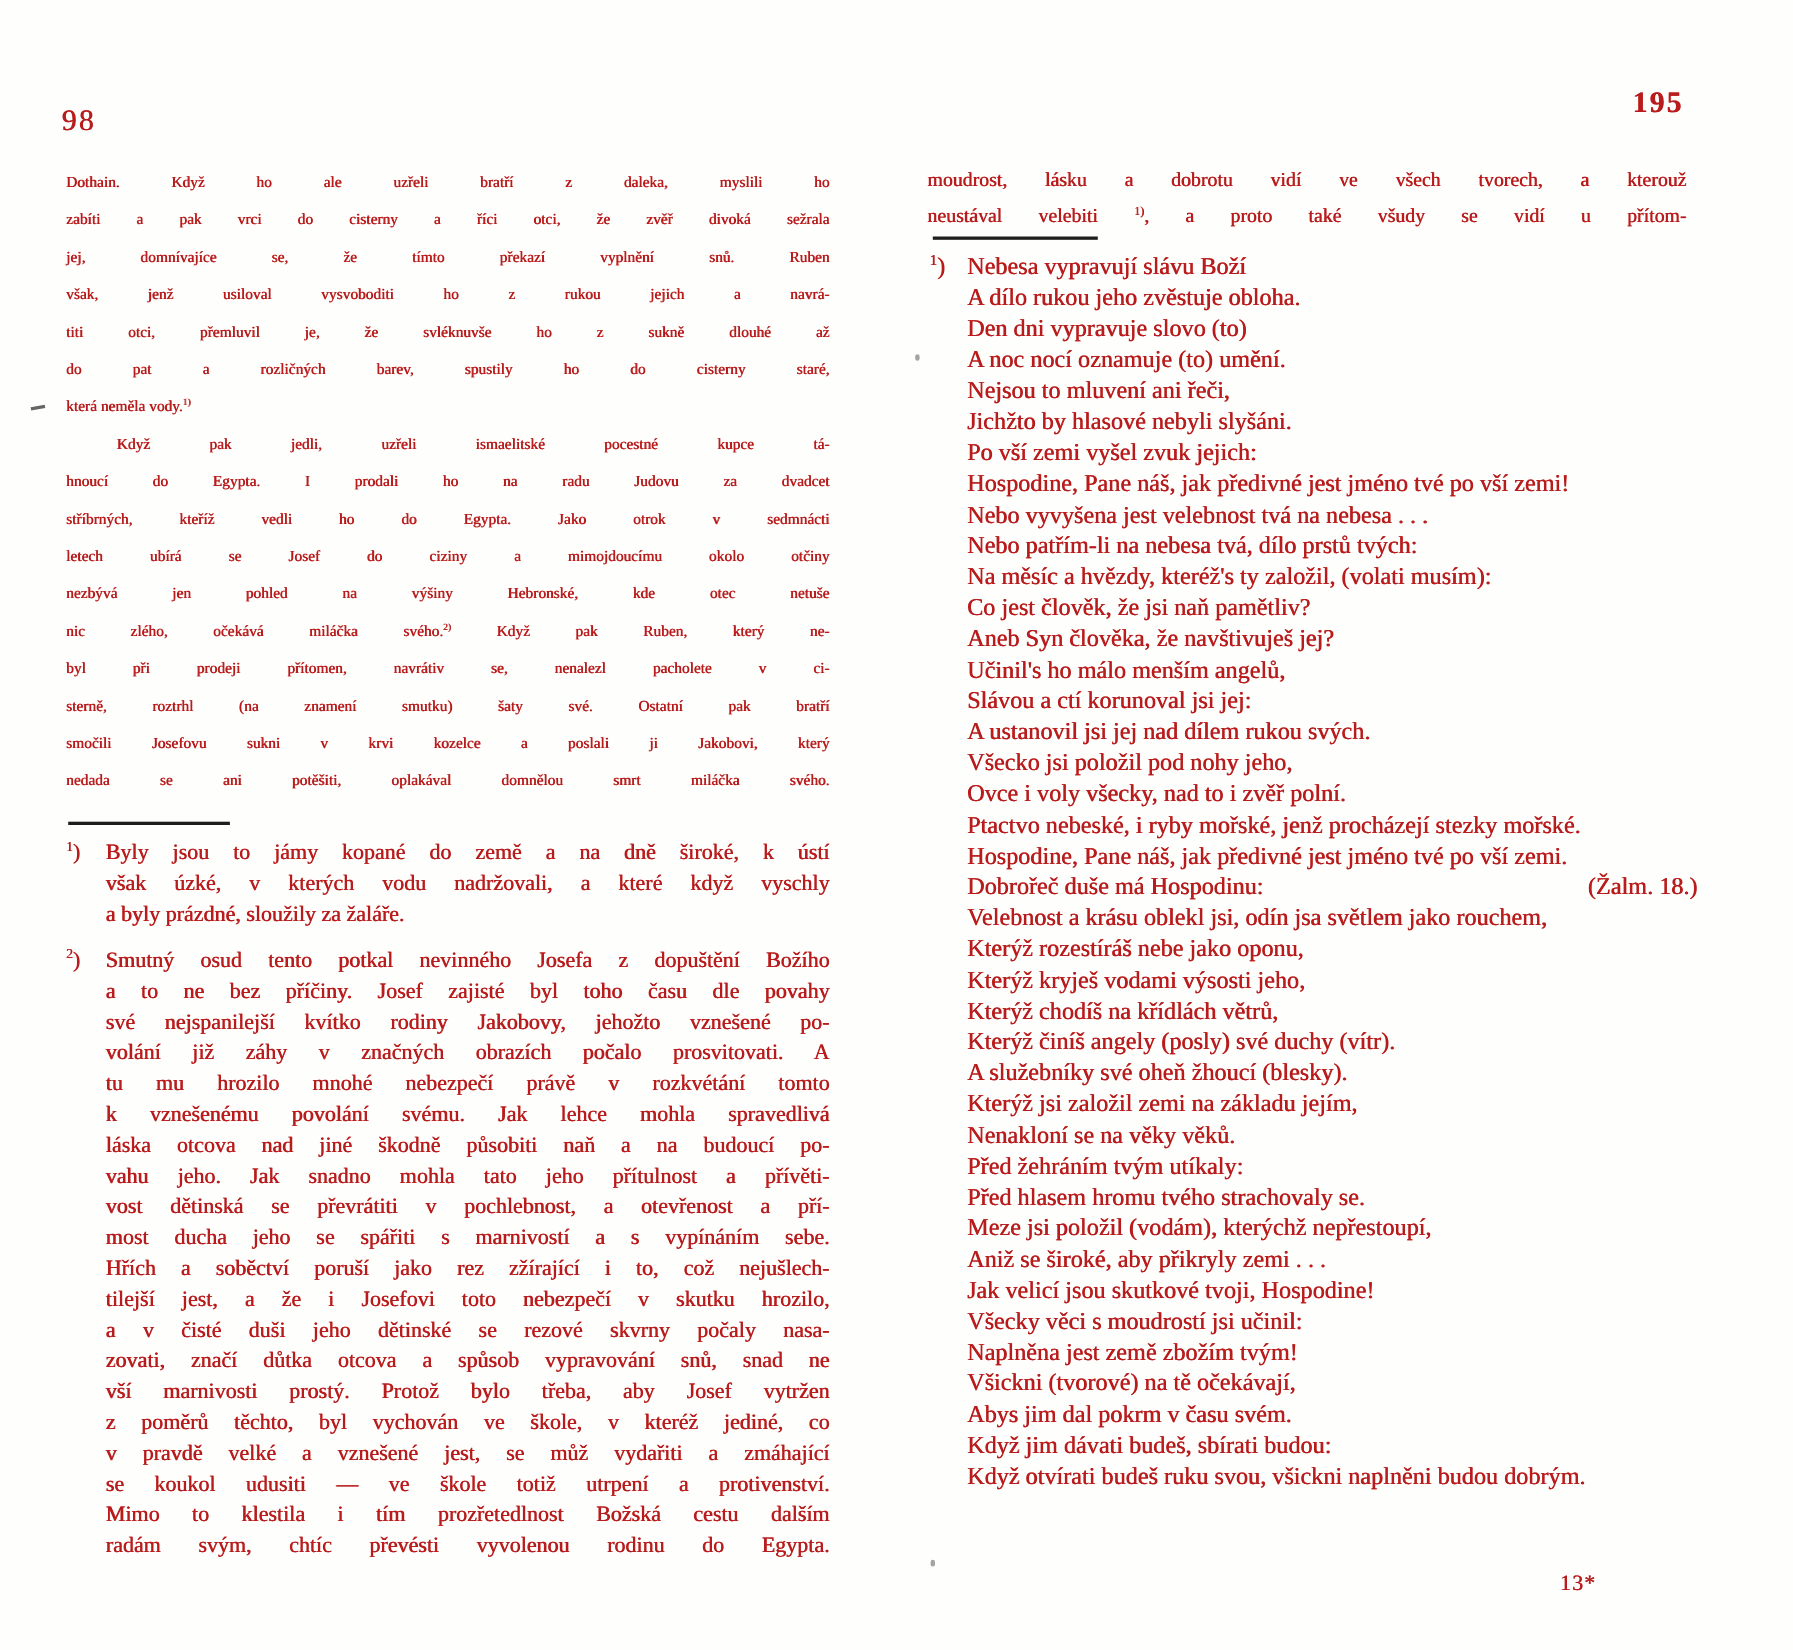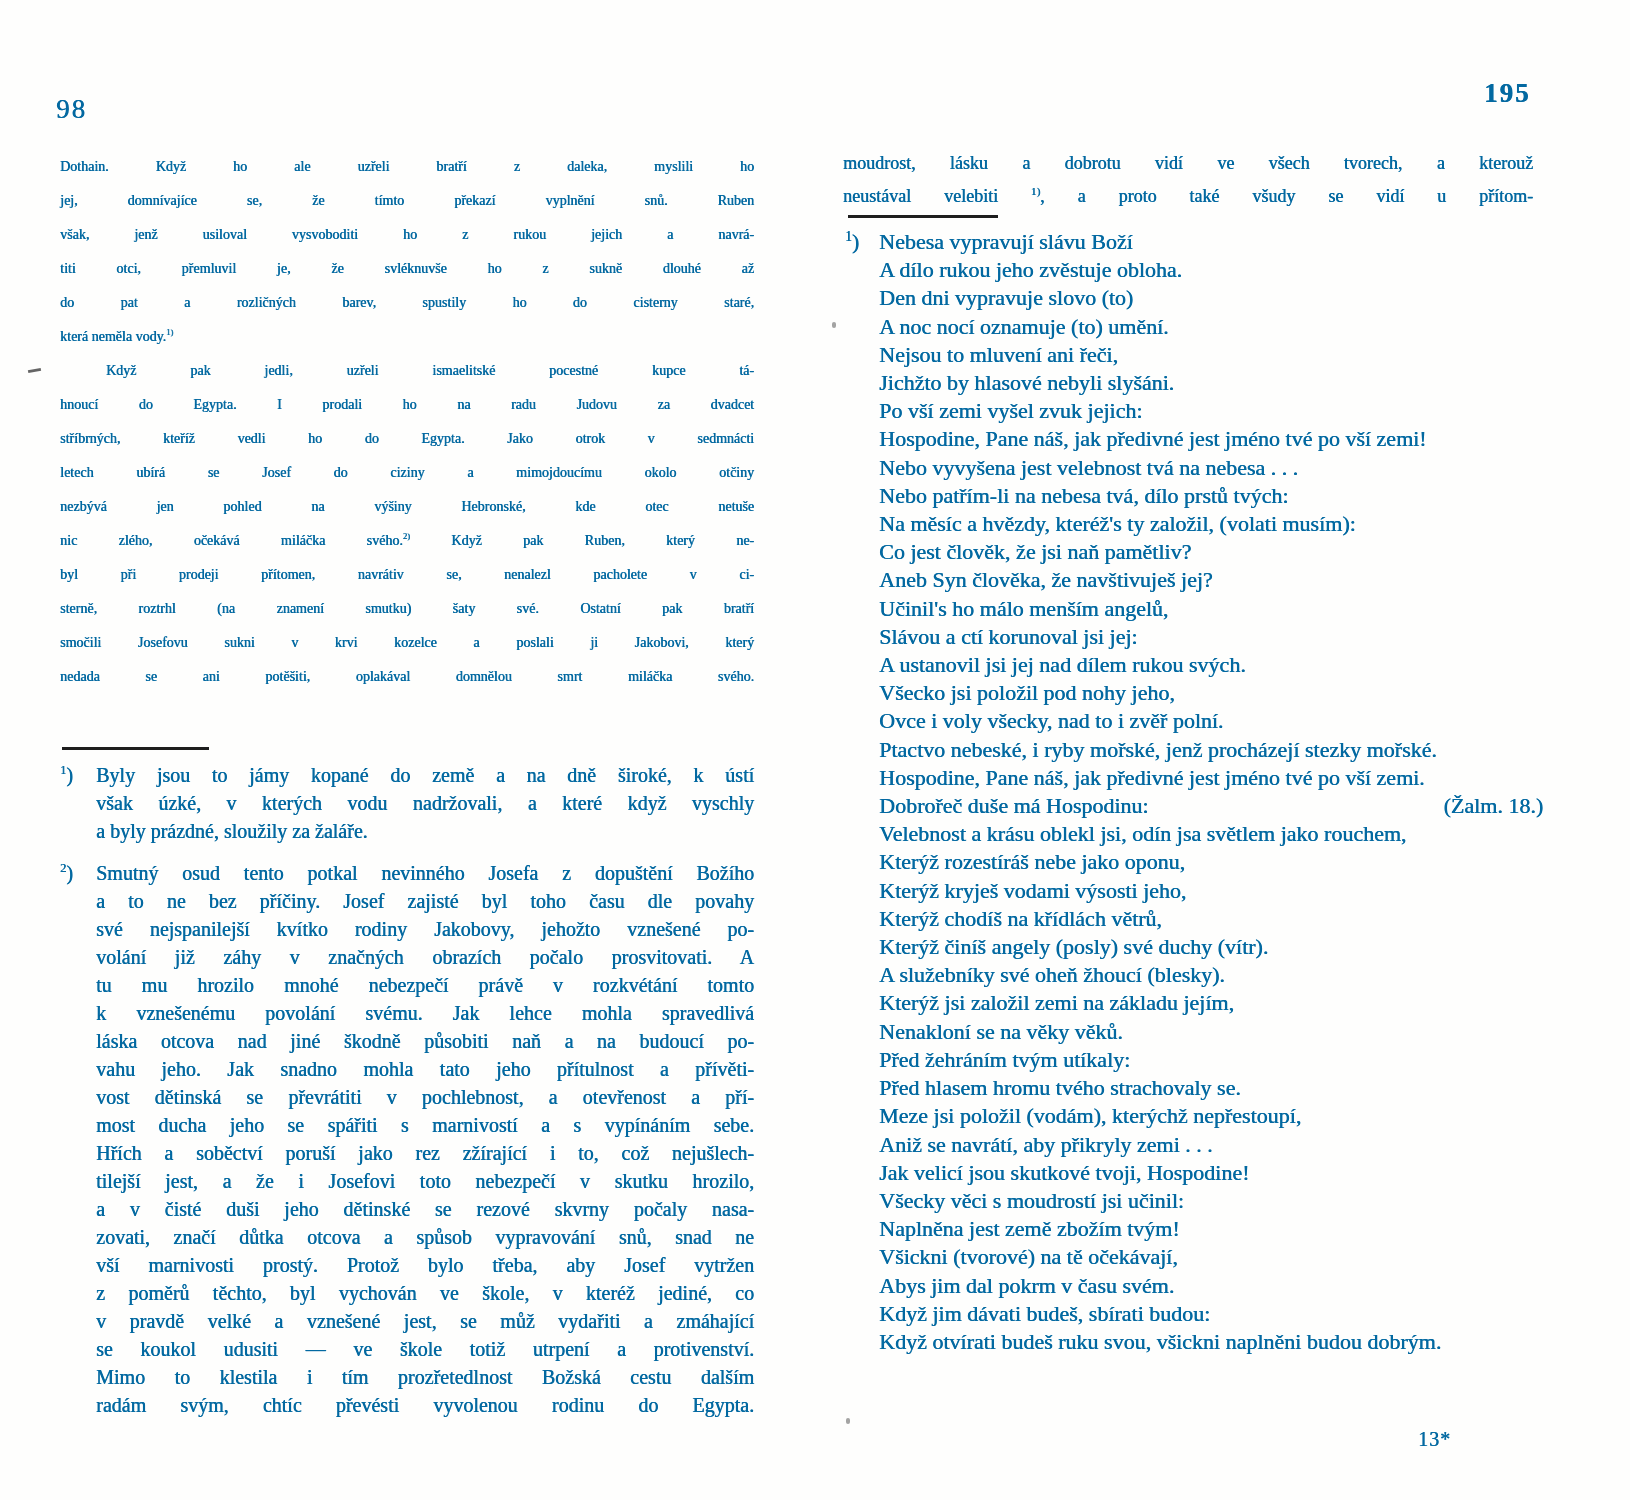--- a/index.html
+++ b/index.html
@@ -1,17 +1,17 @@
 <!DOCTYPE html>
 <html><head>
 <meta charset="utf-8">
 <style>
   html,body{margin:0;padding:0;background:#ffffff;}
   .page{position:relative;width:1630px;height:1500px;background:#fefefd;overflow:hidden;
-        font-family:"Liberation Serif","DejaVu Serif",serif;color:#0369a1;}
+        font-family:"Liberation Serif","DejaVu Serif",serif;color:#b91c1c;}
   .ink{text-shadow:0.5px 0 0 currentColor;}
   .pgnum{position:absolute;font-size:27px;letter-spacing:2px;}
   #pg-left{left:56px;top:94px;}
   #pg-right{left:1484px;top:78px;font-weight:bold;}
 
   #left-body{position:absolute;left:60px;top:150px;width:694px;font-size:14px;line-height:34px;}
   #right-body{position:absolute;left:843px;top:147px;width:690px;font-size:18px;line-height:33px;}
   .tline{text-align:justify;text-align-last:justify;}
   .tline.nostretch{text-align-last:auto;}
   .tline.indent{padding-left:46px;}
@@ -49,20 +49,21 @@
 
   <div id="pg-left" class="pgnum ink">98</div>
   <div id="pg-right" class="pgnum ink">195</div>
 
   <div id="artifact-dash" class="artifact"></div>
   <div id="artifact-dot1" class="artifact"></div>
   <div id="artifact-dot2" class="artifact"></div>
 
   <div id="left-body" class="ink">
       <div class="tline">Dothain. Když ho ale uzřeli bratří z daleka, myslili ho</div>
+      <div class="tline">zabíti a pak vrci do cisterny a říci otci, že zvěř divoká sežrala</div>
       <div class="tline">jej, domnívajíce se, že tímto překazí vyplnění snů. Ruben</div>
       <div class="tline">však, jenž usiloval vysvoboditi ho z rukou jejich a navrá-</div>
       <div class="tline">titi otci, přemluvil je, že svléknuvše ho z sukně dlouhé až</div>
       <div class="tline">do pat a rozličných barev, spustily ho do cisterny staré,</div>
       <div class="tline nostretch">která neměla vody.<sup>1)</sup></div>
       <div class="tline indent">Když pak jedli, uzřeli ismaelitské pocestné kupce tá-</div>
       <div class="tline">hnoucí do Egypta. I prodali ho na radu Judovu za dvadcet</div>
       <div class="tline">stříbrných, kteříž vedli ho do Egypta. Jako otrok v sedmnácti</div>
       <div class="tline">letech ubírá se Josef do ciziny a mimojdoucímu okolo otčiny</div>
       <div class="tline">nezbývá jen pohled na výšiny Hebronské, kde otec netuše</div>
@@ -140,21 +141,21 @@
       <div class="verse">Kterýž rozestíráš nebe jako oponu,</div>
       <div class="verse">Kterýž kryješ vodami výsosti jeho,</div>
       <div class="verse">Kterýž chodíš na křídlách větrů,</div>
       <div class="verse">Kterýž činíš angely (posly) své duchy (vítr).</div>
       <div class="verse">A služebníky své oheň žhoucí (blesky).</div>
       <div class="verse">Kterýž jsi založil zemi na základu jejím,</div>
       <div class="verse">Nenakloní se na věky věků.</div>
       <div class="verse">Před žehráním tvým utíkaly:</div>
       <div class="verse">Před hlasem hromu tvého strachovaly se.</div>
       <div class="verse">Meze jsi položil (vodám), kterýchž nepřestoupí,</div>
-      <div class="verse">Aniž se navrátí, aby přikryly zemi . . .</div>
+      <div class="verse">Aniž se široké, aby přikryly zemi . . .</div>
       <div class="verse">Jak velicí jsou skutkové tvoji, Hospodine!</div>
       <div class="verse">Všecky věci s moudrostí jsi učinil:</div>
       <div class="verse">Naplněna jest země zbožím tvým!</div>
       <div class="verse">Všickni (tvorové) na tě očekávají,</div>
       <div class="verse">Abys jim dal pokrm v času svém.</div>
       <div class="verse">Když jim dávati budeš, sbírati budou:</div>
       <div class="verse">Když otvírati budeš ruku svou, všickni naplněni budou dobrým.</div>
     </div>
 
   <div id="signature" class="ink">13*</div>

